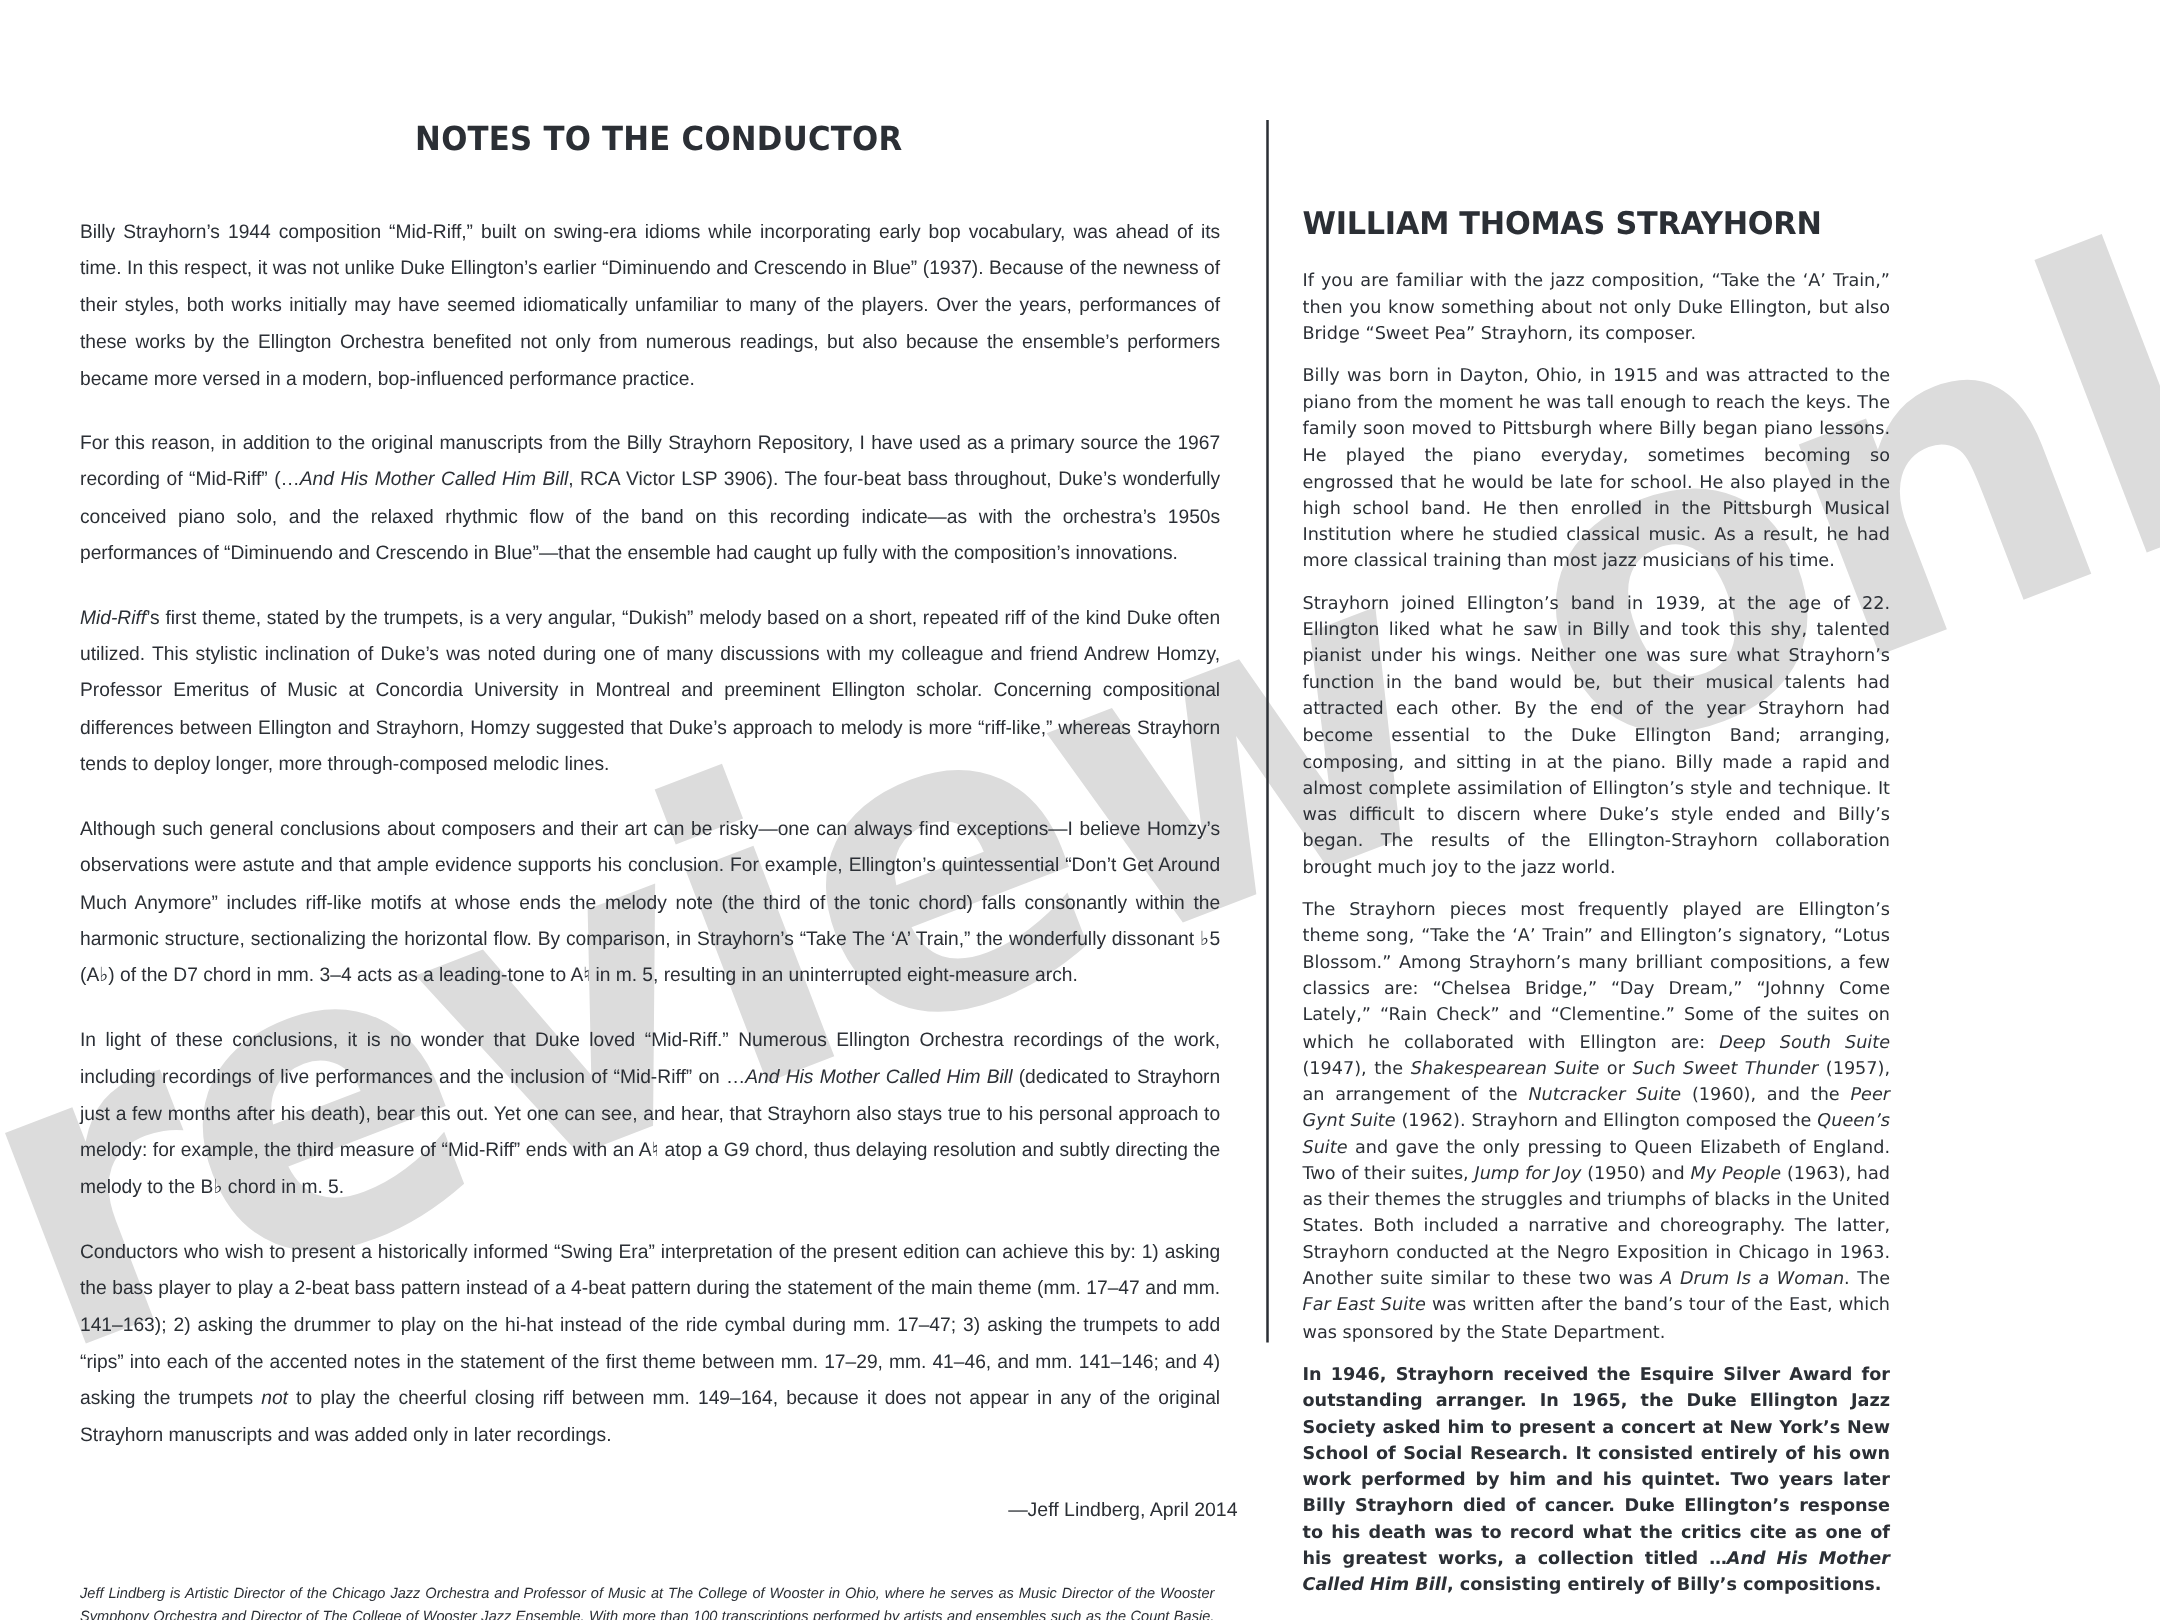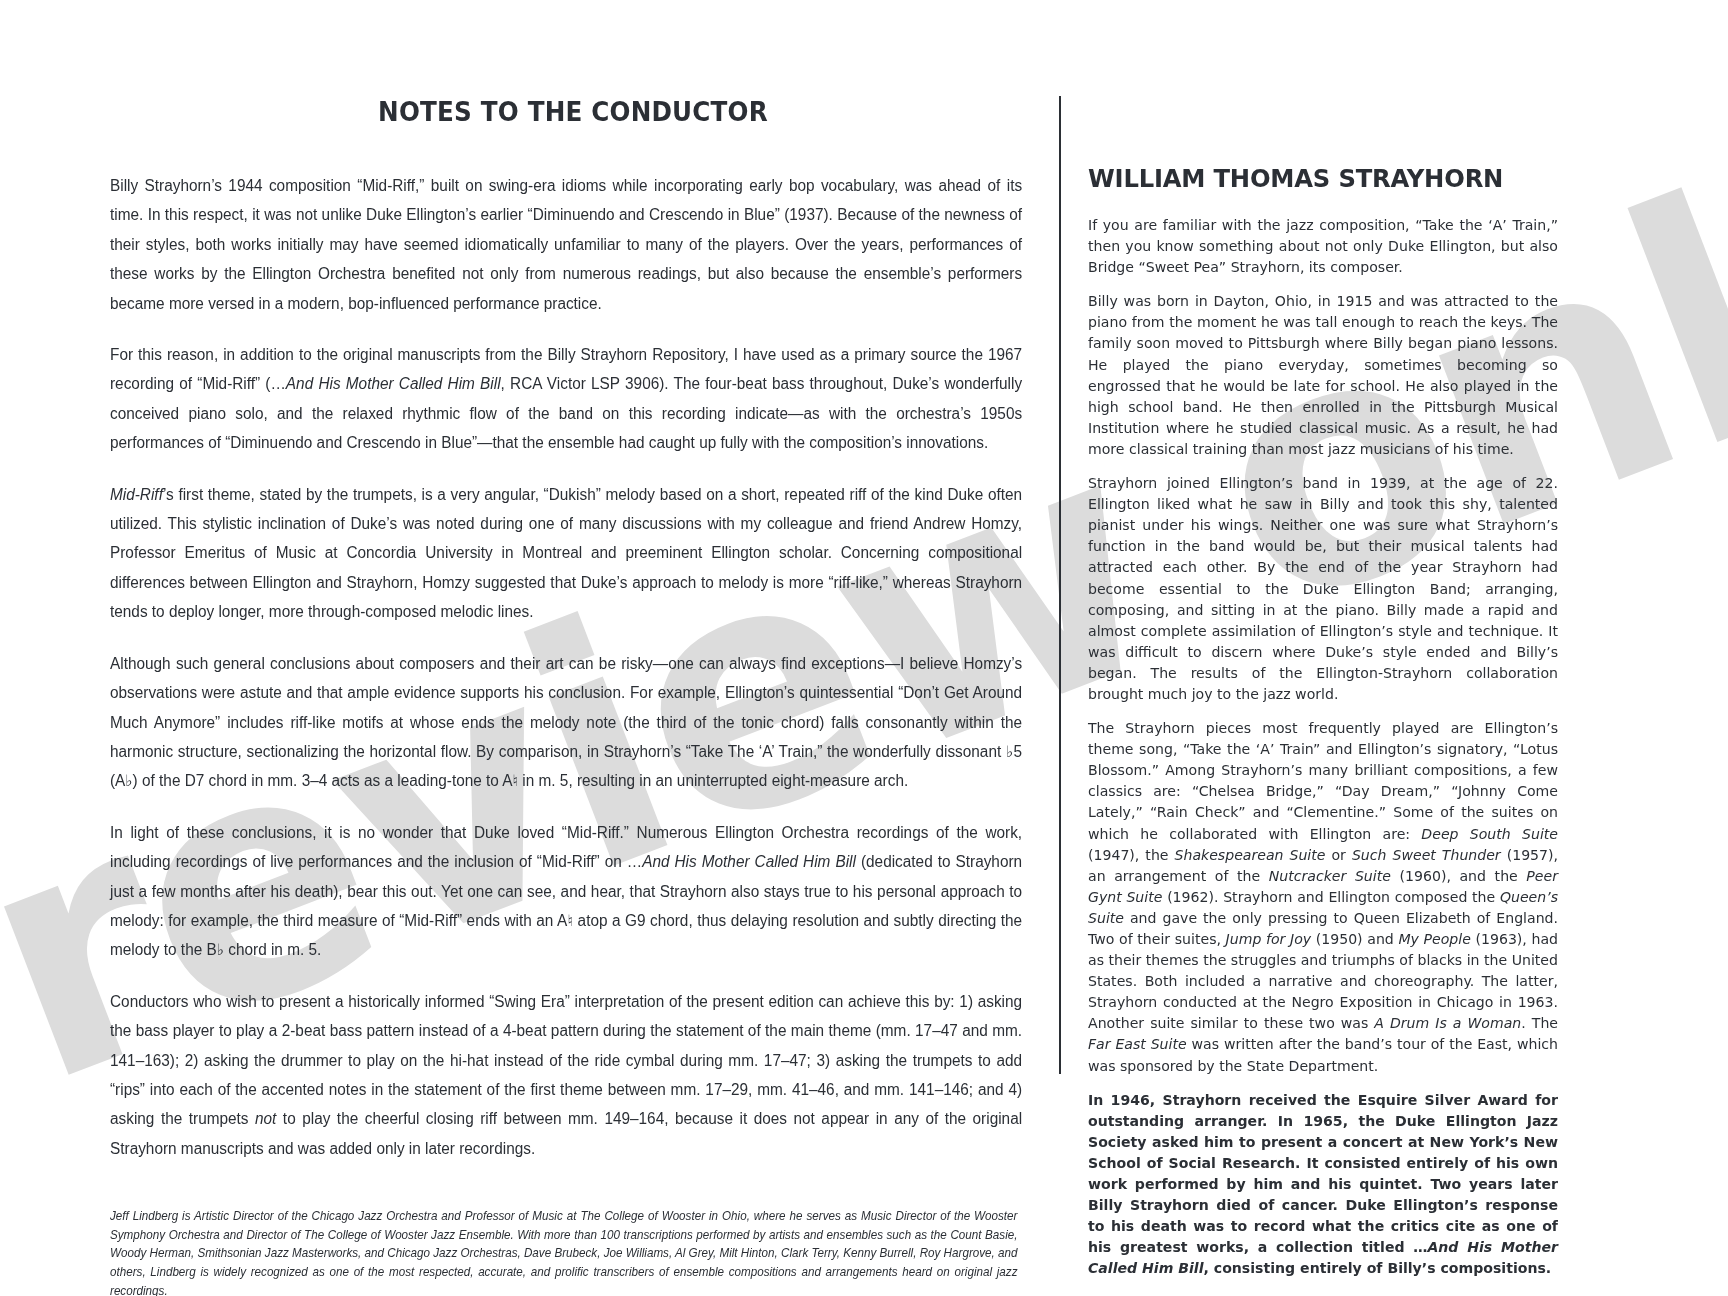--- a/index.html
+++ b/index.html
@@ -36,21 +36,20 @@
     letter-spacing: -6px;
     color: #dcdcdc;
     white-space: nowrap;
   }
 
   
   #page {
     position: absolute;
     inset: 0;
     z-index: 1;
-    margin-left: 46px;
   }
 
   #left-column {
     position: absolute;
     left: 64px;
     top: 96px;
     width: 926px;
   }
 
   #column-divider {
@@ -172,20 +171,21 @@
     </p>
 
     <p class="left-para">
       <span>In light of these conclusions, it is no wonder that Duke loved “Mid-Riff.” Numerous Ellington Orchestra recordings of the work, including recordings of live performances and the inclusion of “Mid-Riff” on …</span><i>And His Mother Called Him Bill</i><span> (dedicated to Strayhorn just a few months after his death), bear this out. Yet one can see, and hear, that Strayhorn also stays true to his personal approach to melody: for example, the third measure of “Mid-Riff” ends with an A</span><span>♮</span><span> atop a G9 chord, thus delaying resolution and subtly directing the melody to the B</span><span>♭</span><span> chord in m. 5.</span>
     </p>
 
     <p class="left-para">
       <span>Conductors who wish to present a historically informed “Swing Era” interpretation of the present edition can achieve this by: 1) asking the bass player to play a 2-beat bass pattern instead of a 4-beat pattern during the statement of the main theme (mm. 17–47 and mm. 141–163); 2) asking the drummer to play on the hi-hat instead of the ride cymbal during mm. 17–47; 3) asking the trumpets to add “rips” into each of the accented notes in the statement of the first theme between mm. 17–29, mm. 41–46, and mm. 141–146; and 4) asking the trumpets </span><i>not</i><span> to play the cheerful closing riff between mm. 149–164, because it does not appear in any of the original Strayhorn manuscripts and was added only in later recordings.</span>
     </p>
 
+    <p id="signature">—Jeff Lindberg, April 2014</p>
 
     <p id="bio-note">Jeff Lindberg is Artistic Director of the Chicago Jazz Orchestra and Professor of Music at The College of Wooster in Ohio, where he serves as Music Director of the Wooster Symphony Orchestra and Director of The College of Wooster Jazz Ensemble. With more than 100 transcriptions performed by artists and ensembles such as the Count Basie, Woody Herman, Smithsonian Jazz Masterworks, and Chicago Jazz Orchestras, Dave Brubeck, Joe Williams, Al Grey, Milt Hinton, Clark Terry, Kenny Burrell, Roy Hargrove, and others, Lindberg is widely recognized as one of the most respected, accurate, and prolific transcribers of ensemble compositions and arrangements heard on original jazz recordings.</p>
   </div>
 
   <div id="column-divider"></div>
 
   <div id="right-column">
 
     <h2 id="right-heading">WILLIAM THOMAS STRAYHORN</h2>
 

